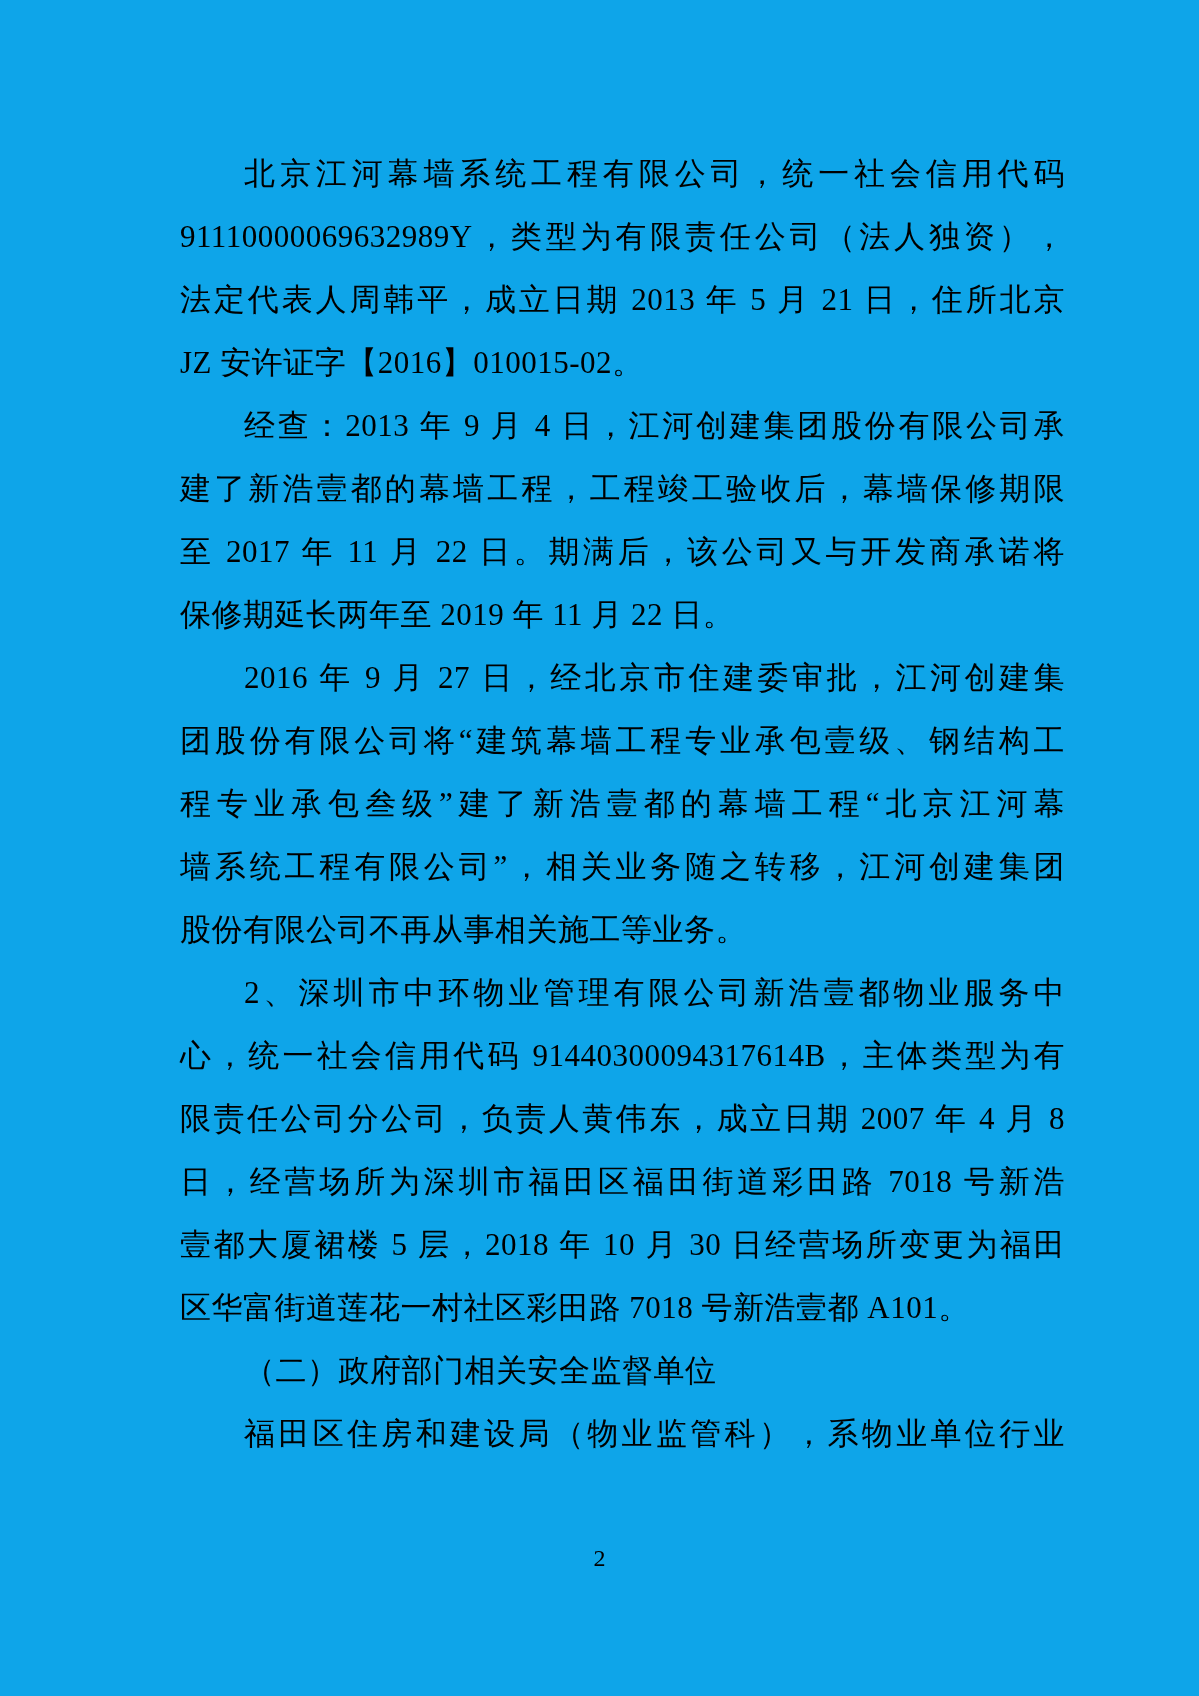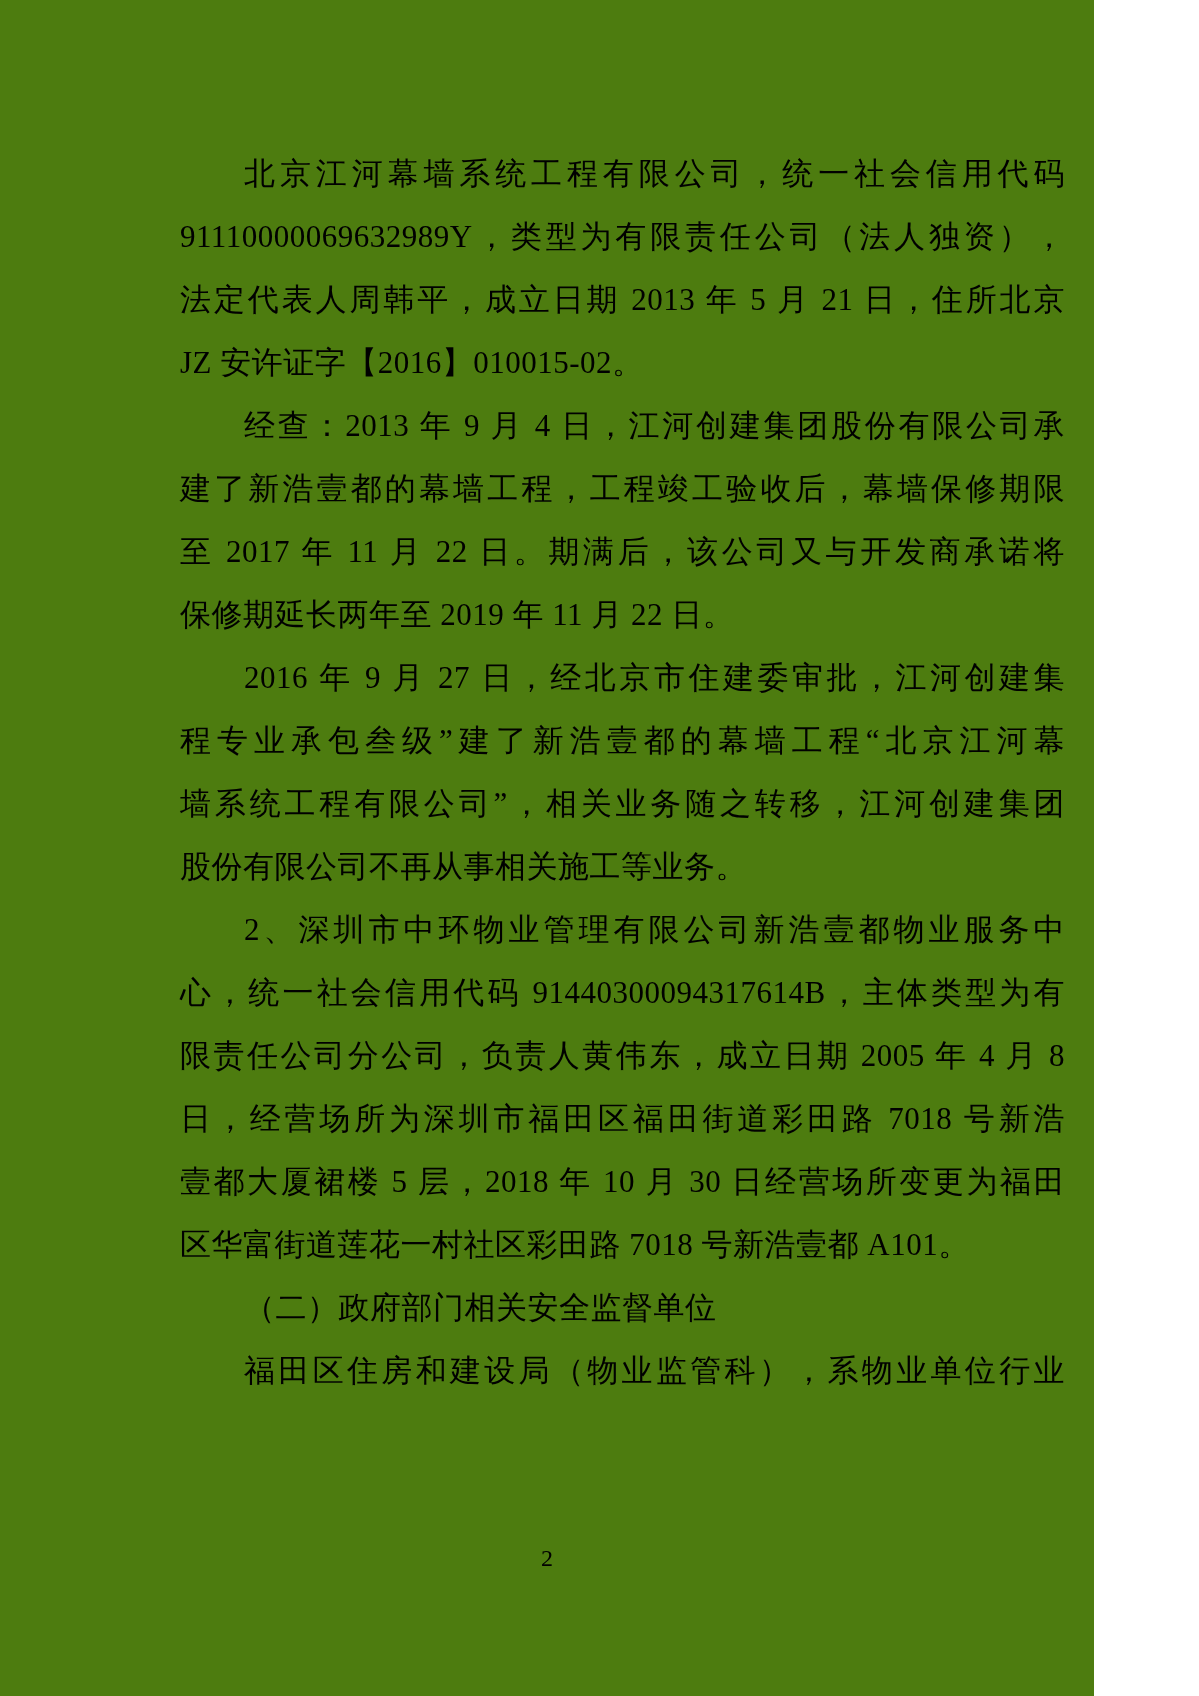--- a/index.html
+++ b/index.html
@@ -2,23 +2,23 @@
 <html><head>
 <meta charset="utf-8">
 <style>
   html, body {
     margin: 0;
     padding: 0;
     background: #ffffff;
   }
   .page {
     position: relative;
-    width: 1094px;
+    width: 1199px;
     height: 1696px;
-    background: #4d7c0f;
+    background: #0ea5e9;
     overflow: hidden;
     font-family: "Liberation Serif", "DejaVu Serif", serif;
     color: #000000;
     text-decoration: underline;
   }
   .text-block {
     position: absolute;
     left: 180px;
     top: 142px;
     width: 885px;
@@ -53,26 +53,27 @@
   <div class="text-block">
     <div class="line indent full">北京江河幕墙系统工程有限公司，统一社会信用代码</div>
     <div class="line full">91110000069632989Y，类型为有限责任公司（法人独资），</div>
     <div class="line full">法定代表人周韩平，成立日期 2013 年 5 月 21 日，住所北京</div>
     <div class="line short">JZ 安许证字【2016】010015-02。</div>
     <div class="line indent full">经查：2013 年 9 月 4 日，江河创建集团股份有限公司承</div>
     <div class="line full">建了新浩壹都的幕墙工程，工程竣工验收后，幕墙保修期限</div>
     <div class="line full">至 2017 年 11 月 22 日。期满后，该公司又与开发商承诺将</div>
     <div class="line short">保修期延长两年至 2019 年 11 月 22 日。</div>
     <div class="line indent full">2016 年 9 月 27 日，经北京市住建委审批，江河创建集</div>
+    <div class="line full">团股份有限公司将“建筑幕墙工程专业承包壹级、钢结构工</div>
     <div class="line full">程专业承包叁级”建了新浩壹都的幕墙工程“北京江河幕</div>
     <div class="line full">墙系统工程有限公司”，相关业务随之转移，江河创建集团</div>
     <div class="line short">股份有限公司不再从事相关施工等业务。</div>
     <div class="line indent full">2、深圳市中环物业管理有限公司新浩壹都物业服务中</div>
     <div class="line full">心，统一社会信用代码 91440300094317614B，主体类型为有</div>
-    <div class="line full">限责任公司分公司，负责人黄伟东，成立日期 2005 年 4 月 8</div>
+    <div class="line full">限责任公司分公司，负责人黄伟东，成立日期 2007 年 4 月 8</div>
     <div class="line full">日，经营场所为深圳市福田区福田街道彩田路 7018 号新浩</div>
     <div class="line full">壹都大厦裙楼 5 层，2018 年 10 月 30 日经营场所变更为福田</div>
     <div class="line short">区华富街道莲花一村社区彩田路 7018 号新浩壹都 A101。</div>
     <div class="line indent short">（二）政府部门相关安全监督单位</div>
     <div class="line indent full">福田区住房和建设局（物业监管科），系物业单位行业</div>
   </div>
   <div class="page-number">2</div>
 </div>
 
 </body></html>

